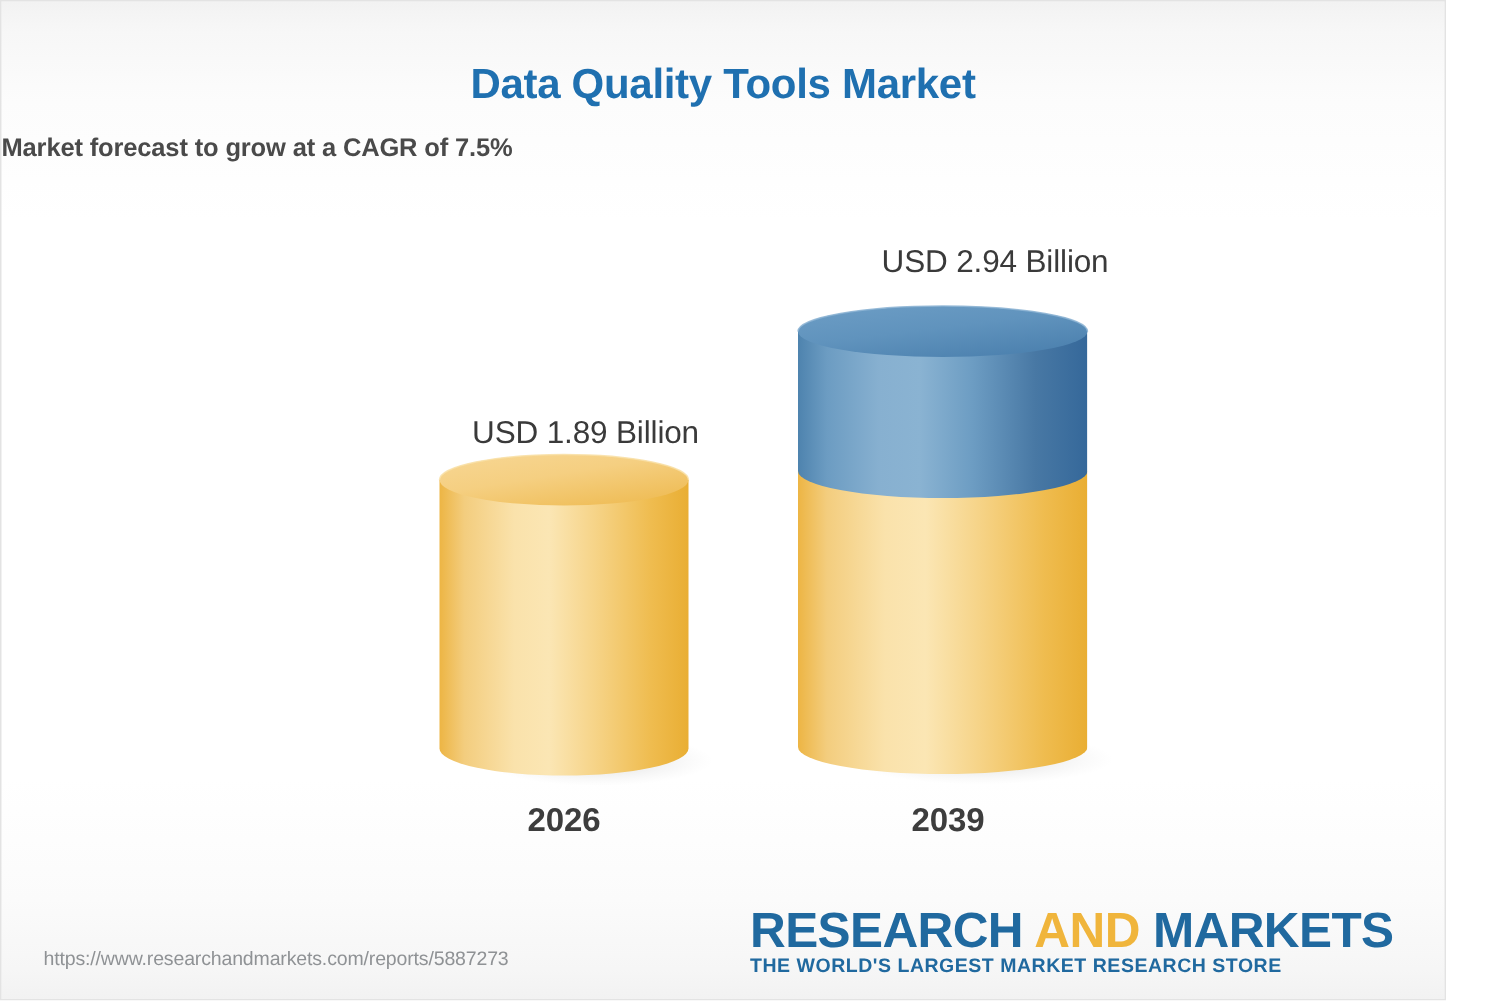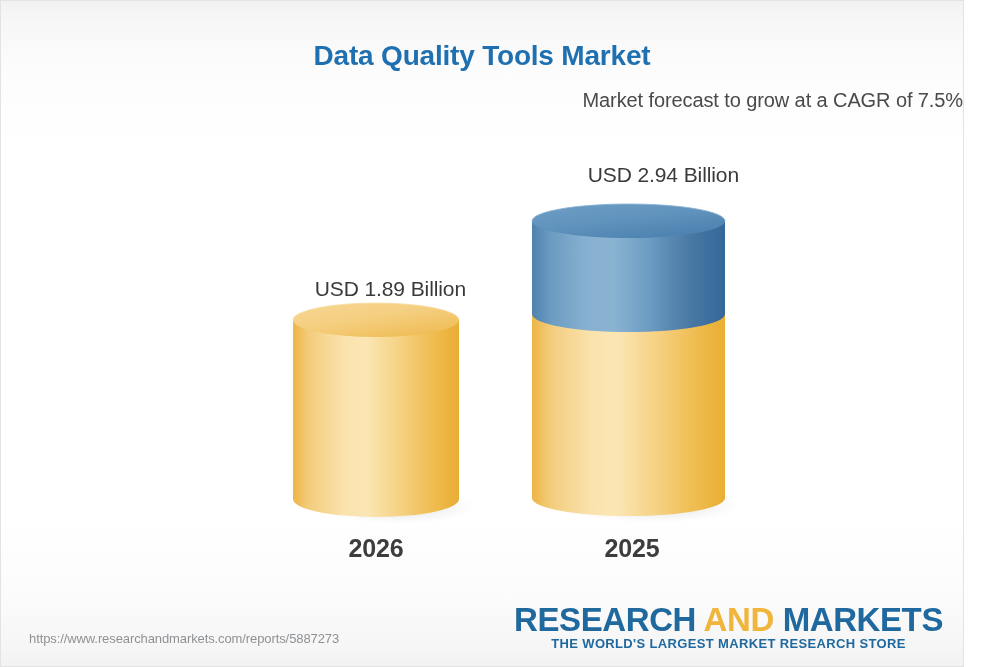--- a/index.html
+++ b/index.html
@@ -39,23 +39,23 @@
     font-size: 28px;
     font-weight: bold;
     color: #1f70b0;
     letter-spacing: -0.2px;
   }
   .chart-subtitle {
     position: absolute;
     top: 88px;
     left: 0;
     width: 100%;
-    text-align: right;
-    font-size: 20px;
-    font-weight: normal;
+    text-align: left;
+    font-size: 17px;
+    font-weight: bold;
     color: #4a4a4a;
     letter-spacing: -0.1px;
   }
 
   
   .plot-area {
     position: absolute;
     left: 0;
     top: 0;
     width: 1000px;
@@ -74,21 +74,21 @@
     font-weight: normal;
     color: #3a3a3a;
     white-space: nowrap;
     letter-spacing: -0.1px;
   }
 
   .category-label {
     position: absolute;
     width: 100%;
     text-align: center;
-    font-size: 25px;
+    font-size: 22px;
     font-weight: bold;
     color: #3d3d3d;
     letter-spacing: -0.1px;
   }
 
   .cylinder {
     position: absolute;
   }
   .cylinder svg { display: block; overflow: visible; }
 
@@ -97,23 +97,23 @@
     position: absolute;
     left: 28px;
     bottom: 20px;
     font-size: 13px;
     color: #8f9295;
     letter-spacing: -0.1px;
   }
 
   .brand-logo {
     position: absolute;
-    right: 20px;
+    right: 34px;
     bottom: 16px;
-    text-align: center;
+    text-align: left;
     line-height: 1;
   }
   .brand-logo .brand-main {
     font-size: 33px;
     font-weight: bold;
     color: #20699f;
     letter-spacing: -0.4px;
     white-space: nowrap;
   }
   .brand-logo .brand-main .brand-and {
@@ -233,21 +233,21 @@
             <path d="M 0 17 L 0 110
                      A 96.5 18 0 0 0 193 110
                      L 193 17 Z" fill="url(#blueBody2032)"></path>
           </g>
 
           <ellipse cx="96.5" cy="17" rx="96.5" ry="17" fill="url(#blueTop2032)"></ellipse>
           <path d="M 0 17 A 96.5 17 0 0 1 193 17" fill="none" stroke="#89b2d2" stroke-width="1" opacity="0.85"></path>
         </svg>
       </div>
 
-      <div class="category-label" style="top:371px;">2025</div>
+      <div class="category-label" style="top:371px;">2039</div>
     </div>
 
   </div>
 
   <div class="source-url">https://www.researchandmarkets.com/reports/5887273</div>
 
   <div class="brand-logo">
     <div class="brand-main"><span class="brand-word">RESEARCH </span><span class="brand-and">AND</span><span class="brand-word"> MARKETS</span></div>
     <div class="brand-tagline">THE WORLD'S LARGEST MARKET RESEARCH STORE</div>
   </div>

